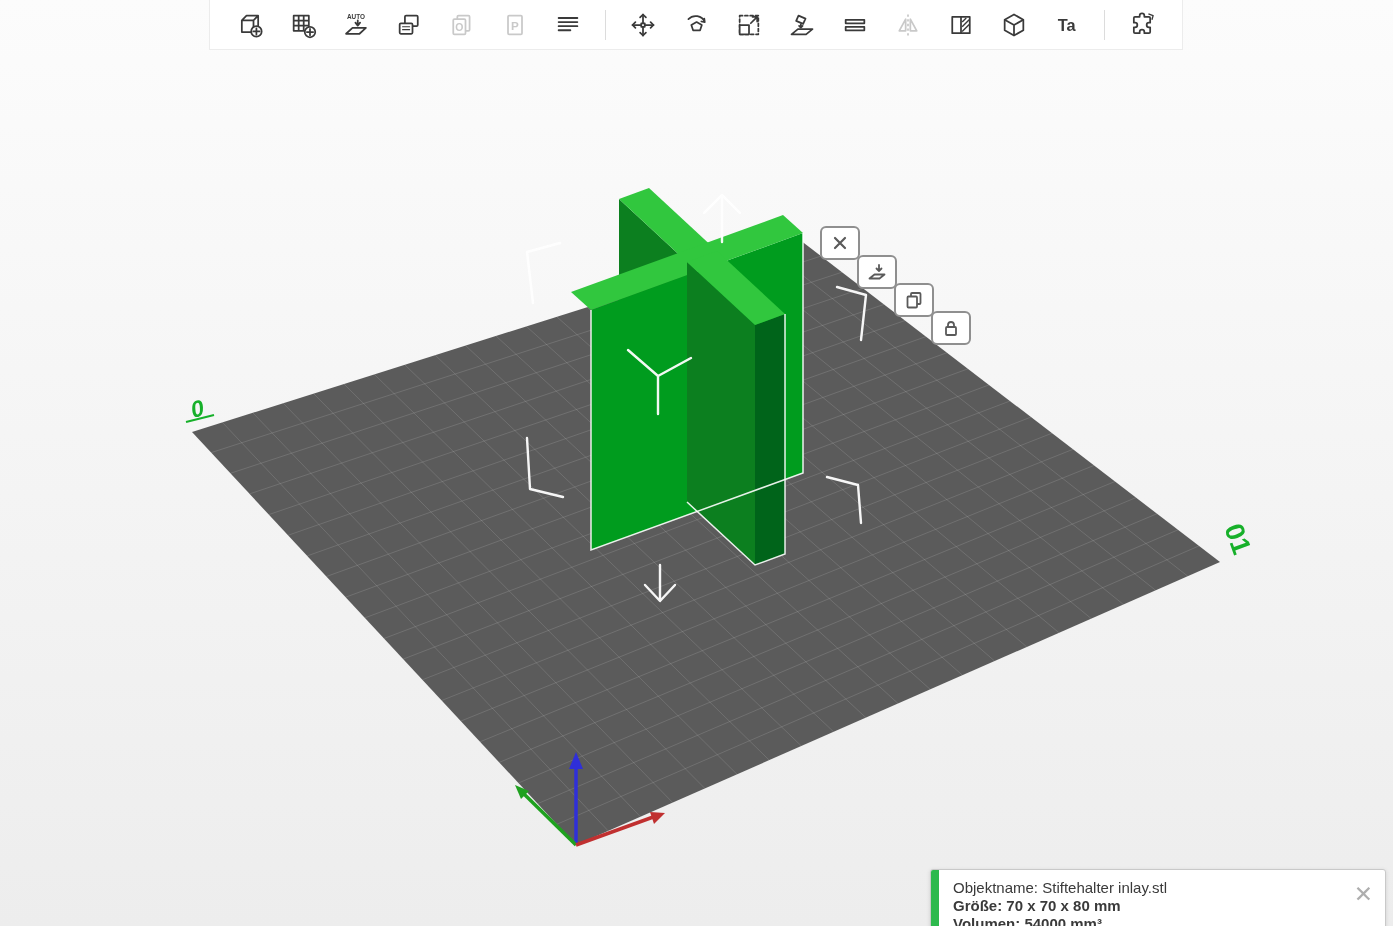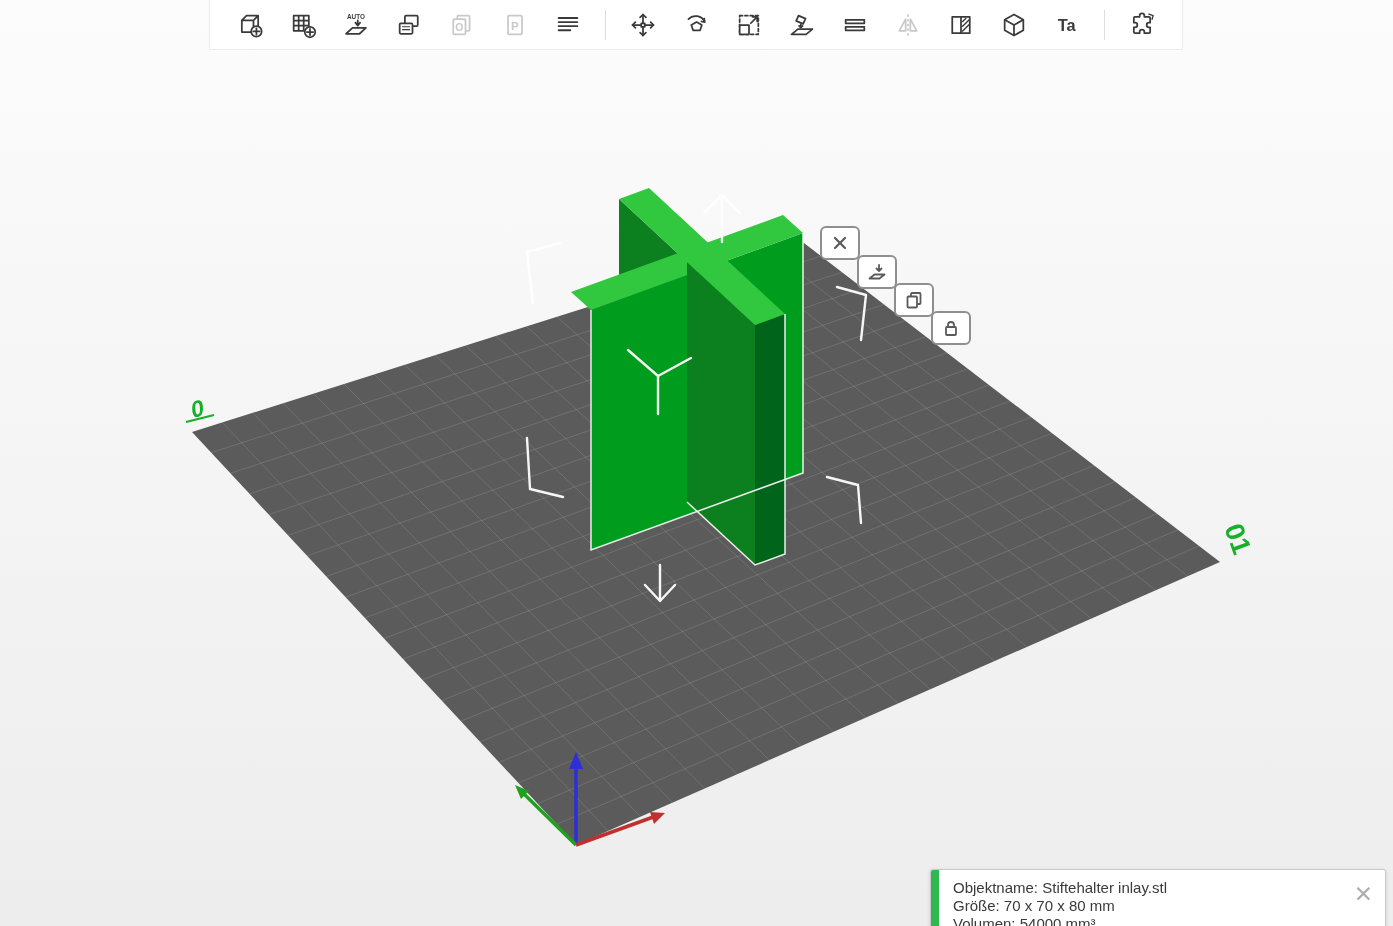--- a/index.html
+++ b/index.html
@@ -27,21 +27,21 @@
            display:flex;align-items:center;justify-content:center;
            padding:0;cursor:pointer;z-index:4;}
   .obj-btn svg{stroke:#5a5a5a;}
   
   .info-panel{position:absolute;left:930px;top:869px;width:456px;height:92px;
               background:#ffffff;border:1px solid #c9c9c9;border-radius:3px;
               box-shadow:0 1px 4px rgba(0,0,0,0.12);display:flex;
               box-sizing:border-box;overflow:hidden;z-index:6;}
   .info-accent{width:8px;flex:0 0 8px;background:#2db94d;}
   .info-text{padding:9px 14px;font-size:15px;color:#3a3a3a;line-height:18px;}
-  .info-text .bold{font-weight:normal;}
+  .info-text .bold{font-weight:bold;}
   .info-close{position:absolute;top:13px;right:12px;background:none;border:none;
               color:#aeaeae;font-size:23px;line-height:1;cursor:pointer;padding:0;}
 </style>
 </head>
 <body>
 
 <div class="stage">
 
   <svg class="scene-svg" width="1393" height="926" viewBox="0 0 1393 926">
 

